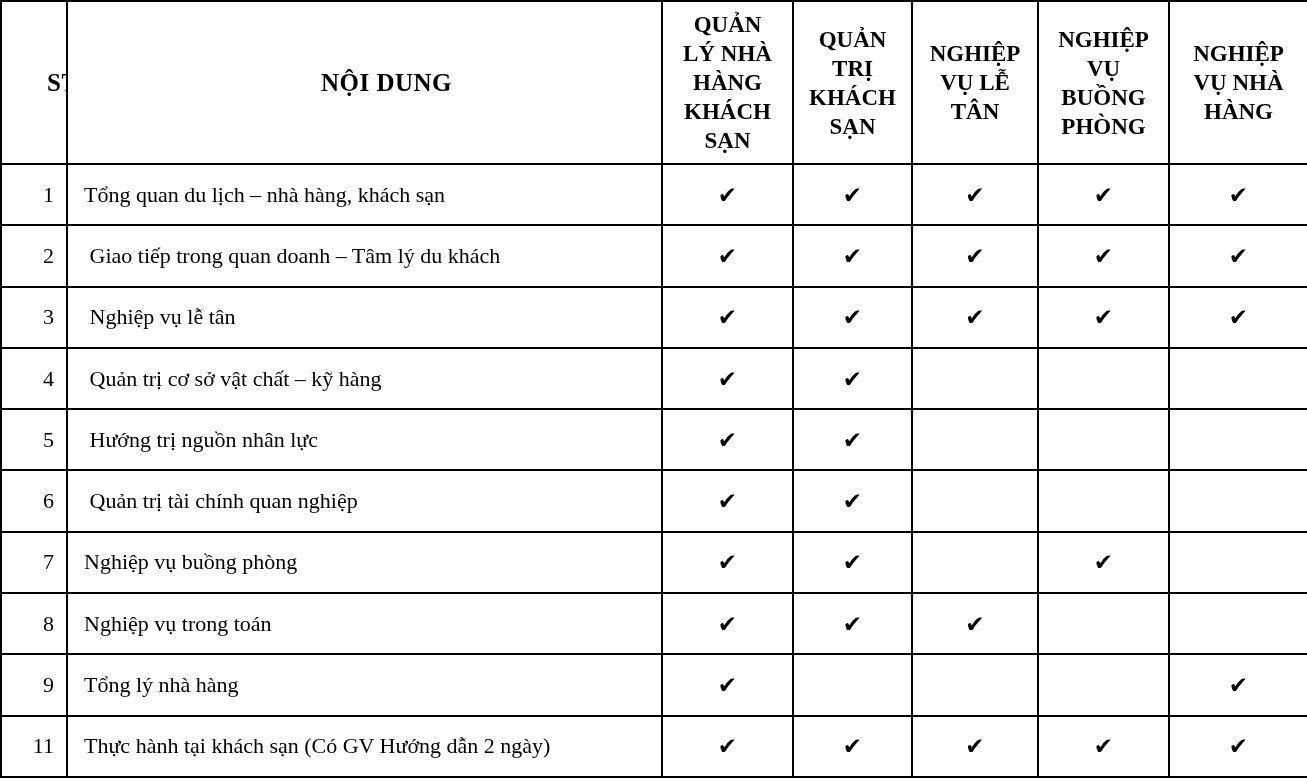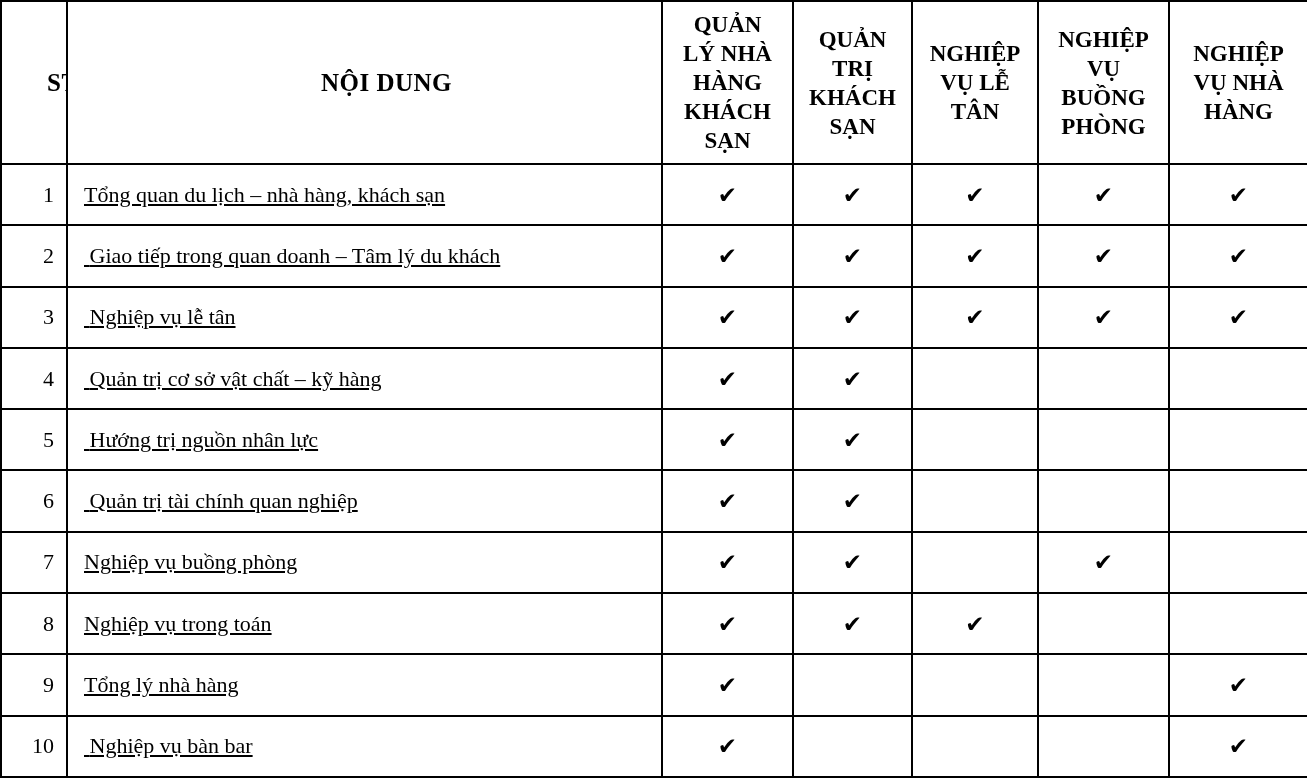--- a/index.html
+++ b/index.html
@@ -55,21 +55,20 @@
   .stt-cell {
     font-size: 22px;
     text-align: right;
     padding-right: 12px;
   }
   .content-cell {
     font-size: 22px;
     text-align: left;
     padding-left: 16px;
     white-space: pre-wrap;
-    text-decoration: underline;
   }
   .check-cell {
     text-align: center;
     font-size: 23px;
     font-family: "DejaVu Sans", sans-serif;
   }
 </style>
 </head>
 <body>
 
@@ -187,23 +186,23 @@
         <tr>
           <td class="stt-cell">9</td>
           <td class="content-cell">Tổng lý nhà hàng</td>
           <td class="check-cell"><span>✔</span></td>
           <td class="check-cell"></td>
           <td class="check-cell"></td>
           <td class="check-cell"></td>
           <td class="check-cell"><span>✔</span></td>
         </tr>
         <tr>
-          <td class="stt-cell">10</td>
-          <td class="content-cell"> Nghiệp vụ bàn bar</td>
-          <td class="check-cell"><span>✔</span></td>
-          <td class="check-cell"></td>
-          <td class="check-cell"></td>
-          <td class="check-cell"></td>
+          <td class="stt-cell">11</td>
+          <td class="content-cell">Thực hành tại khách sạn (Có GV Hướng dẫn 2 ngày)</td>
+          <td class="check-cell"><span>✔</span></td>
+          <td class="check-cell"><span>✔</span></td>
+          <td class="check-cell"><span>✔</span></td>
+          <td class="check-cell"><span>✔</span></td>
           <td class="check-cell"><span>✔</span></td>
         </tr>
       </tbody>
   </table>
 </div>
 
 </body></html>

